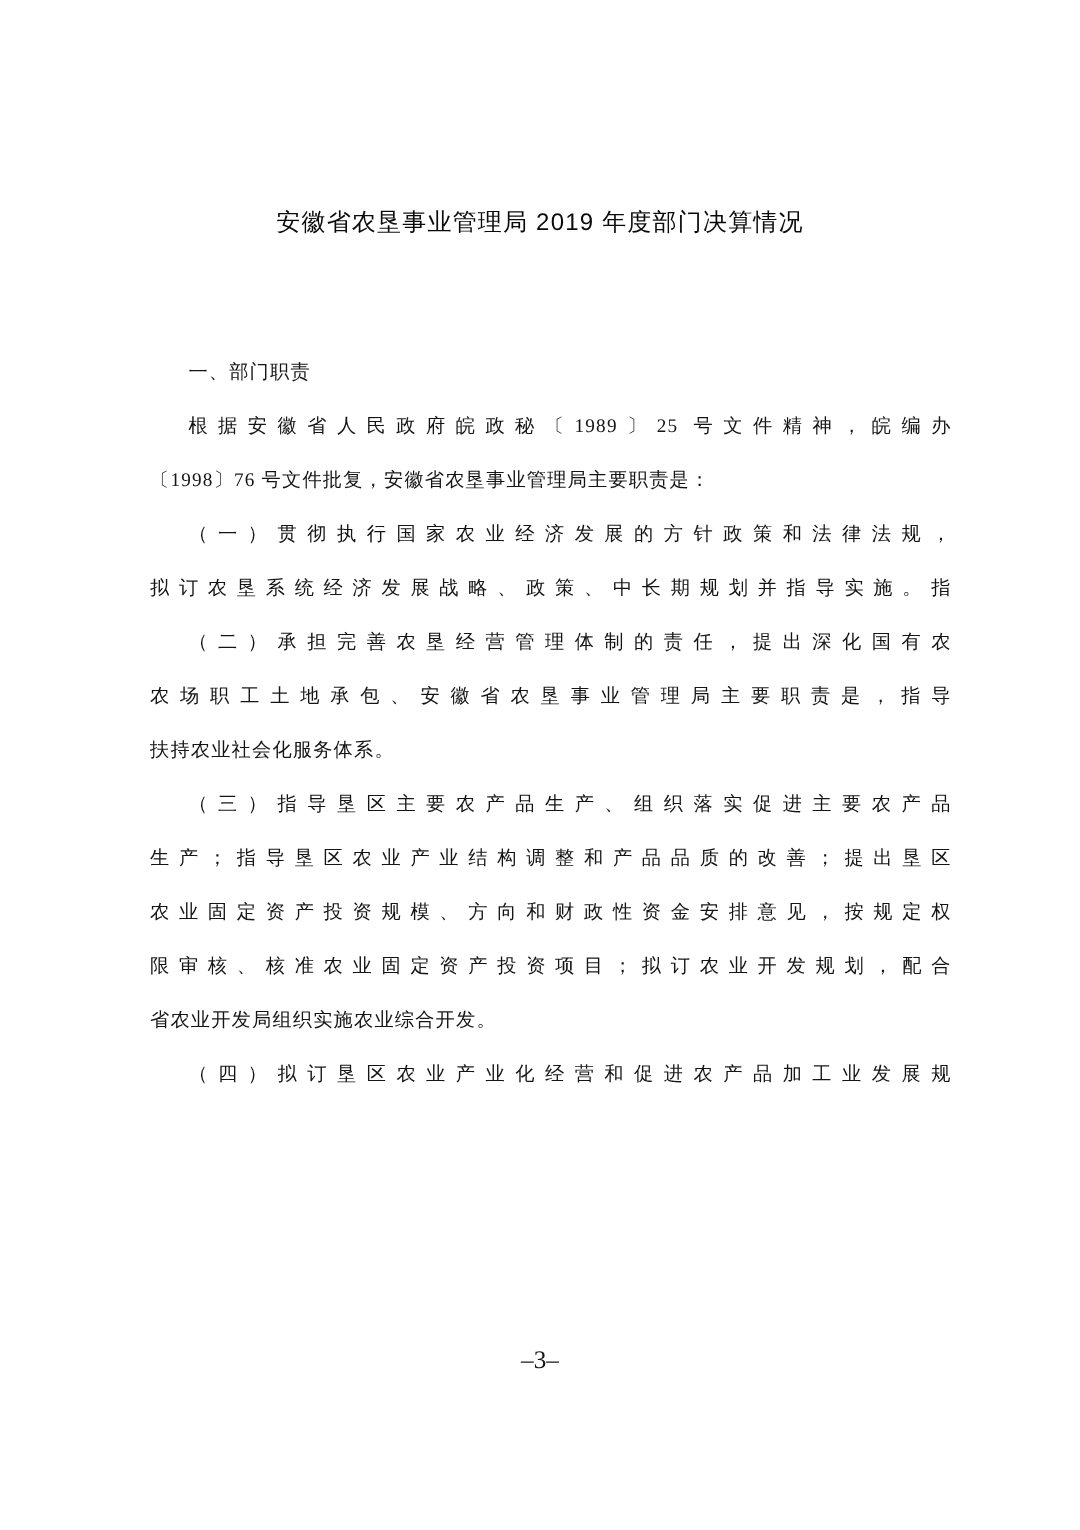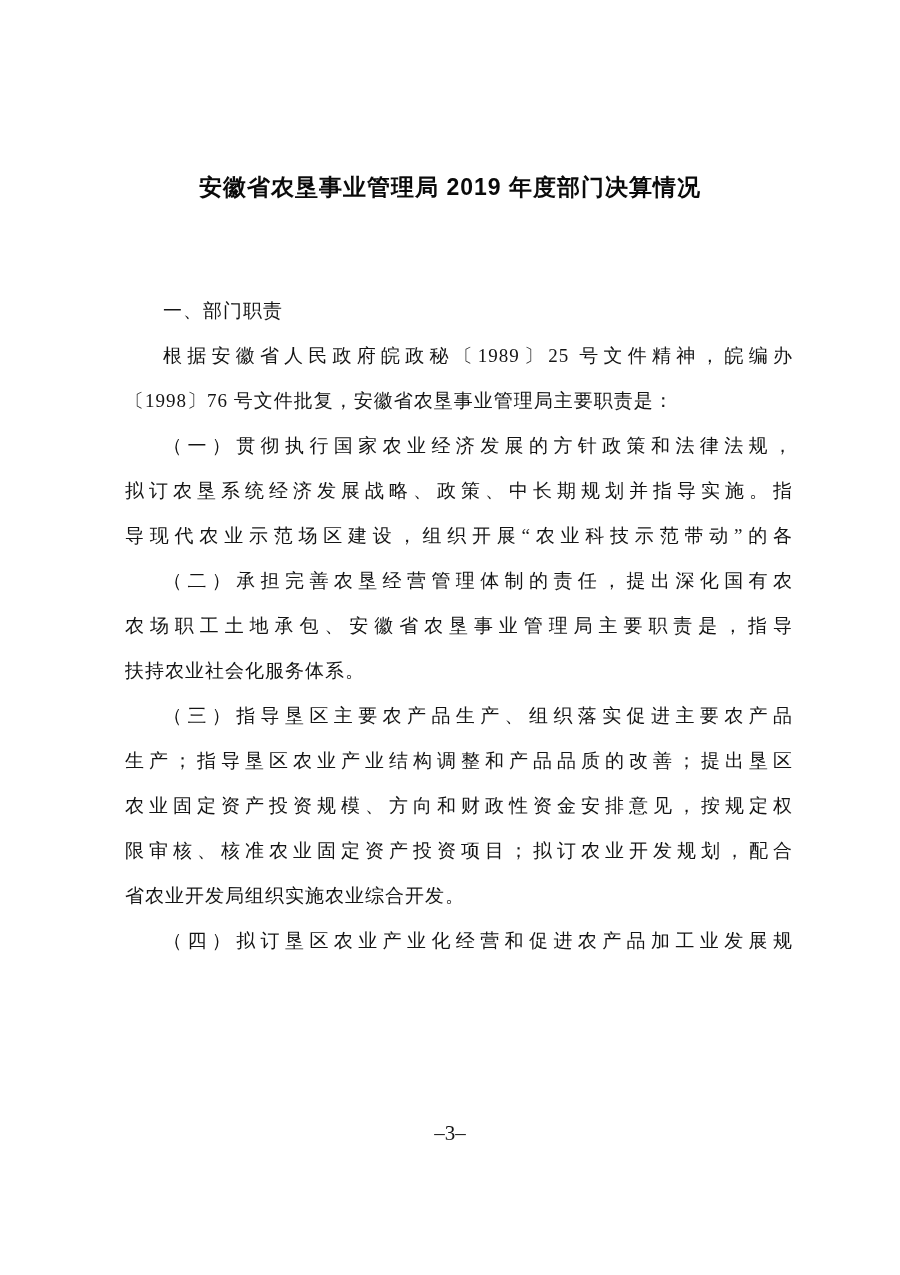--- a/index.html
+++ b/index.html
@@ -16,32 +16,32 @@
     overflow: hidden;
     color: #111111;
   }
   .doc-title {
     position: absolute;
     top: 172px;
     left: 0;
     width: 900px;
     text-align: center;
     font-family: "Liberation Sans", "DejaVu Sans", sans-serif;
-    font-weight: bold;
-    font-size: 23px;
+    font-weight: normal;
+    font-size: 20px;
     letter-spacing: 1px;
     color: #0a0a0a;
   }
   .doc-body {
     position: absolute;
     top: 288px;
     left: 125px;
     width: 668px;
     font-family: "Liberation Serif", "DejaVu Serif", serif;
-    font-size: 19px;
+    font-size: 16px;
     color: #141414;
   }
   .line {
     height: 45px;
     line-height: 45px;
     letter-spacing: 1px;
     white-space: nowrap;
   }
   .line.j {
     white-space: normal;
@@ -70,21 +70,20 @@
 <div class="page">
 
   <div class="doc-title">安徽省农垦事业管理局 2019 年度部门决算情况</div>
 
   <div class="doc-body">
     <div class="line in">一、部门职责</div>
     <div class="line in j">根据安徽省人民政府皖政秘〔1989〕25 号文件精神，皖编办</div>
     <div class="line">〔1998〕76 号文件批复，安徽省农垦事业管理局主要职责是：</div>
     <div class="line in j">（一）贯彻执行国家农业经济发展的方针政策和法律法规，</div>
     <div class="line j">拟订农垦系统经济发展战略、政策、中长期规划并指导实施。指</div>
-    <div class="line j">导现代农业示范场区建设，组织开展“农业科技示范带动”的各</div>
     <div class="line in j">（二）承担完善农垦经营管理体制的责任，提出深化国有农</div>
     <div class="line j">农场职工土地承包、安徽省农垦事业管理局主要职责是，指导</div>
     <div class="line">扶持农业社会化服务体系。</div>
     <div class="line in j">（三）指导垦区主要农产品生产、组织落实促进主要农产品</div>
     <div class="line j">生产；指导垦区农业产业结构调整和产品品质的改善；提出垦区</div>
     <div class="line j">农业固定资产投资规模、方向和财政性资金安排意见，按规定权</div>
     <div class="line j">限审核、核准农业固定资产投资项目；拟订农业开发规划，配合</div>
     <div class="line">省农业开发局组织实施农业综合开发。</div>
     <div class="line in j">（四）拟订垦区农业产业化经营和促进农产品加工业发展规</div>
   </div>

